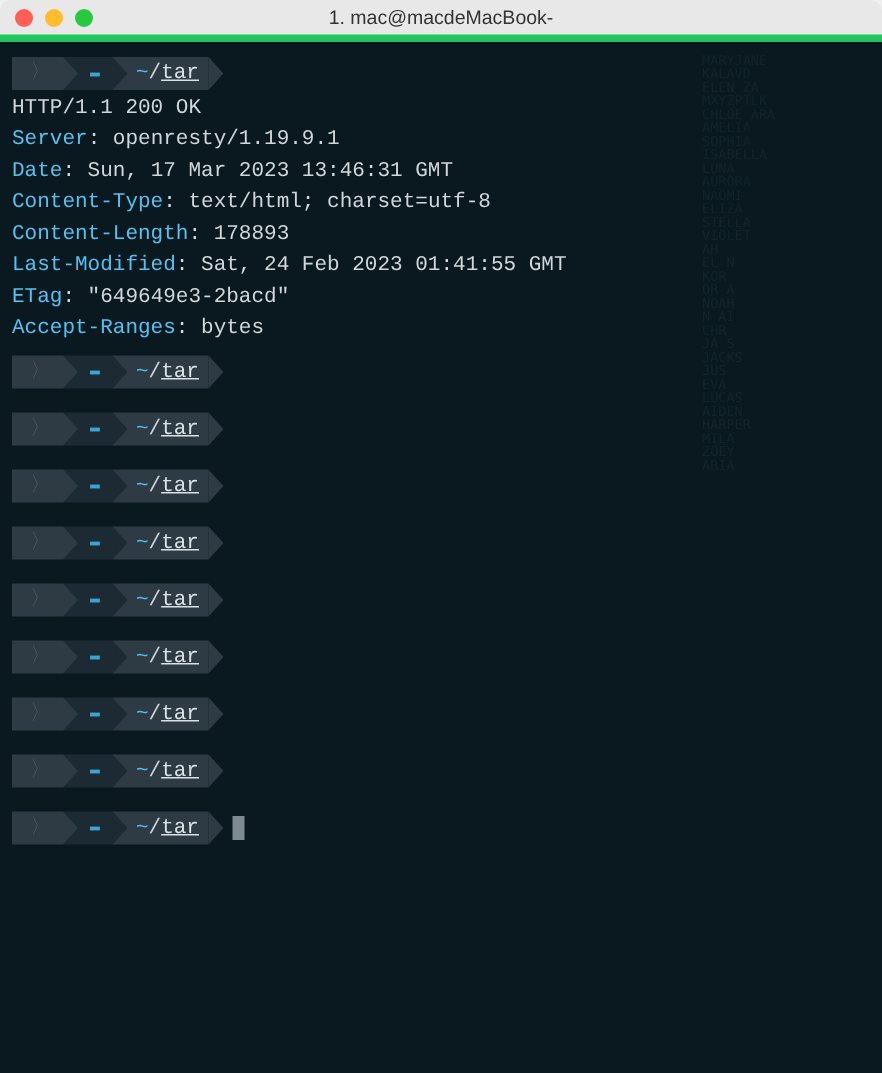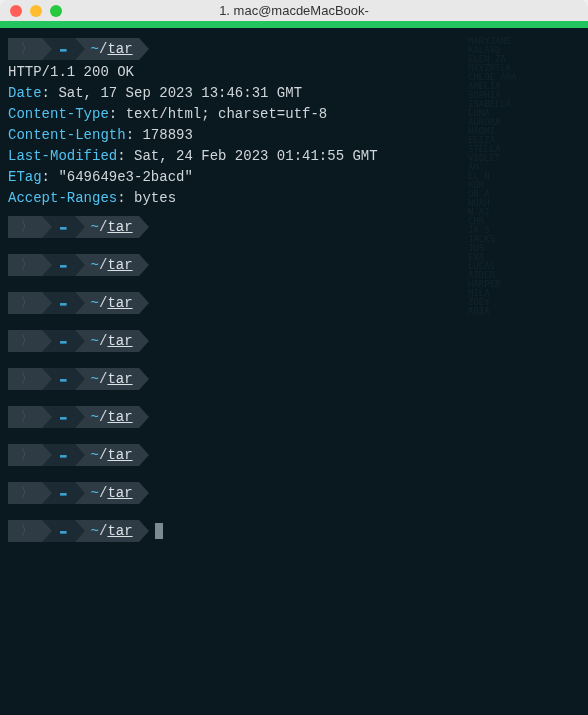--- a/index.html
+++ b/index.html
@@ -19,21 +19,21 @@
       overflow: hidden;
       position: relative;
     }
     .titlebar {
       height: 28px;
       background: #e8e8e8;
       display: flex;
       align-items: center;
       padding: 0 10px;
       position: relative;
-      border-bottom: 7px solid #22c55e;
+      border-bottom: 5px solid #22c55e;
     }
     .traffic-lights {
       display: flex;
       gap: 8px;
       align-items: center;
     }
     .light {
       width: 12px;
       height: 12px;
       border-radius: 50%;
@@ -215,21 +215,22 @@
           <span class="tilde">~</span>
             <span class="val">/</span>
             <span class="tar">tar</span>
         </span>
       </span>
     </div>
 
     <div class="output">
       <div class="output-line val">HTTP/1.1 200 OK</div>
       <div id="headers-container">
-          <div class="output-line"><span class="hdr">Date</span><span class="val">: Sat, 17 Sep 2023 13:46:31 GMT</span></div>
+          <div class="output-line"><span class="hdr">Server</span><span class="val">: openresty/1.19.9.1</span></div>
+          <div class="output-line"><span class="hdr">Date</span><span class="val">: Sun, 17 Mar 2023 13:46:31 GMT</span></div>
           <div class="output-line"><span class="hdr">Content-Type</span><span class="val">: text/html; charset=utf-8</span></div>
           <div class="output-line"><span class="hdr">Content-Length</span><span class="val">: 178893</span></div>
           <div class="output-line"><span class="hdr">Last-Modified</span><span class="val">: Sat, 24 Feb 2023 01:41:55 GMT</span></div>
           <div class="output-line"><span class="hdr">ETag</span><span class="val">: "649649e3-2bacd"</span></div>
           <div class="output-line"><span class="hdr">Accept-Ranges</span><span class="val">: bytes</span></div>
         </div>
     </div>
 
     <div class="empty-prompts" id="empty-prompts">
         <div class="prompt-row">

